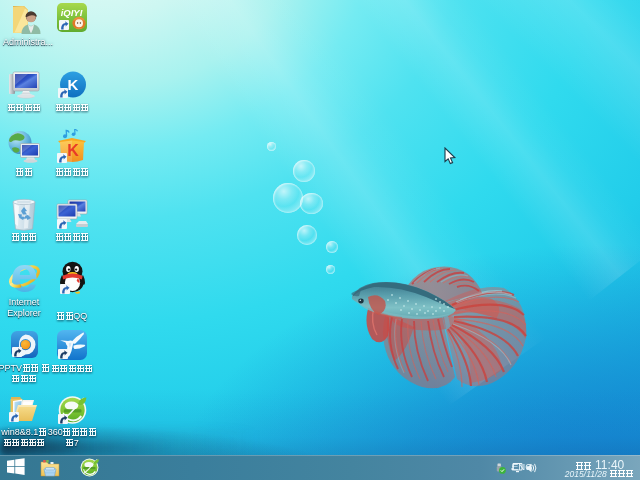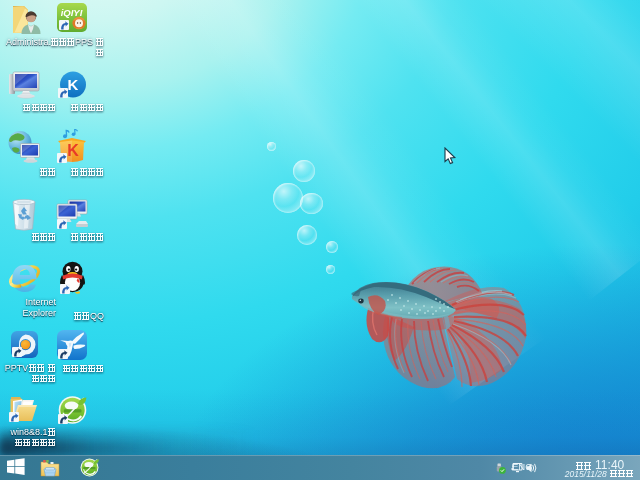--- a/index.html
+++ b/index.html
@@ -6,21 +6,21 @@
 background:
  radial-gradient(65% 16% at 6% 101%, rgba(18,42,70,.55) 0%, rgba(18,42,70,0) 78%),
  linear-gradient(to top, rgba(28,78,122,.50) 0%, rgba(24,100,160,.30) 4.5%, rgba(26,120,190,.16) 9%, rgba(0,0,0,0) 19%),
  radial-gradient(115% 95% at 93% 106%, rgba(18,118,205,.92) 0%, rgba(20,122,205,.55) 28%, rgba(24,128,205,0) 58%),
  radial-gradient(140% 145% at 16% -12%, #e8fcf7 0%, #cdf7f2 11%, #a8f2ef 21%, #74ebf2 30%, #4fe2f0 40%, #30daee 55%, #22cdea 70%, #18b2e0 88%, #14a4d8 100%);
 }
 .ray{position:absolute;background:linear-gradient(to right, rgba(255,255,255,0) 0%, rgba(255,255,255,.17) 45%, rgba(255,255,255,.06) 70%, rgba(255,255,255,0) 100%);transform-origin:top left;}
 .bub{position:absolute;border-radius:50%;
 background:radial-gradient(circle at 36% 28%, rgba(255,255,255,.65) 0%, rgba(255,255,255,.28) 28%, rgba(240,252,253,.10) 52%, rgba(255,255,255,.38) 78%, rgba(255,255,255,.60) 90%, rgba(255,255,255,.18) 100%);
 box-shadow:inset 0 0 2px rgba(255,255,255,.75), inset 1px 1px 2px rgba(255,255,255,.5);}
-.cell{position:absolute;width:64px;text-align:right;}
+.cell{position:absolute;width:64px;text-align:center;}
 .ico{position:relative;display:block;margin:0 auto;}
 .lbl{color:#fff;font-size:9px;line-height:10.5px;text-shadow:0 1px 1px rgba(0,25,45,.9),0 0 3px rgba(0,30,55,.5);margin-top:3px;white-space:nowrap;}
 .cj{display:inline-block;width:7px;height:7.5px;margin:0 .7px;vertical-align:-.5px;opacity:.96;
 background:
  linear-gradient(#fff,#fff) 0 0/7px 1px no-repeat,
  linear-gradient(#fff,#fff) 0 3px/7px 1px no-repeat,
  linear-gradient(#fff,#fff) 0 6.5px/7px 1px no-repeat,
  linear-gradient(#fff,#fff) 1px 0/1px 7.5px no-repeat,
  linear-gradient(#fff,#fff) 3.5px 0/1px 7.5px no-repeat,
  linear-gradient(#fff,#fff) 6px 2px/1px 5.5px no-repeat;
@@ -89,21 +89,20 @@
       </defs>
  <text x="14.5" y="13" font-family="Liberation Sans" font-size="9.5" font-weight="bold" fill="#fff" text-anchor="middle" font-style="italic">iQIYI</text>
  <circle cx="22" cy="20" r="6.3" fill="#e8913c"></circle>
  <path d="M16.2 17.5 a6.3 6.3 0 0 0 2 7.8 l7.6 0 a6.3 6.3 0 0 0 2 -7.8 Z" fill="#e07828"></path>
  <circle cx="22" cy="20.3" r="4" fill="#fdf2e4"></circle>
  <circle cx="20.6" cy="20" r="0.7" fill="#5a3a20"></circle>
  <circle cx="23.4" cy="20" r="0.7" fill="#5a3a20"></circle>
  <rect x="2" y="17" width="10" height="10" rx="1" fill="#f3f7fa"></rect>
  <path d="M4.2 26.4 C3.9 22.6 5.8 20.4 8.6 20.1 L8 18.2 L11.5 20.7 L8.6 23.4 L8.6 21.8 C6.9 22.3 6.4 23.8 6.6 26.4 Z" fill="#2b66b5"></path>
 </svg>
-<div class="lbl" style="margin-top:5px;"><span class="cj"></span><span class="cj"></span><span class="cj"></span>PPS <span class="cj"></span><br><span class="cj"></span></div>
 </div>
 
 <div class="cell" style="left:-8px;top:71px;">
 <svg class="ico" width="32" height="28" viewBox="0 0 32 28">
  <rect x="1" y="3" width="6" height="20" rx="1" fill="url(#gtow)"></rect>
  <defs>
         <linearGradient id="gtow" x1="0" y1="0" x2="1" y2="0">
           <stop offset="0" stop-color="#e7eaec"></stop>
           <stop offset=".5" stop-color="#b8bfc4"></stop>
           <stop offset="1" stop-color="#8d969c"></stop>
@@ -362,20 +361,21 @@
  <circle cx="15.5" cy="15" r="12.2" fill="url(#g360)"></circle>
  <ellipse cx="14.5" cy="10.8" rx="6.8" ry="4.2" fill="#f6fbf7"></ellipse>
  <path d="M7.5 14.2 h16.5 q1.2 1.6 .2 3.2 h-17 q-.8 -1.6 .3 -3.2" fill="#569f26"></path>
  <path d="M6.3 17.5 q3.2 6.8 10.6 6.3 q4.7 -.6 6.8 -3.6 q.8 1.8 -.4 3.4 q-3 4 -8.6 3.4 q-6.6 -1 -8.4 -9.5" fill="#f6fbf7" opacity="0"></path>
  <path d="M7 17.8 a9 9 0 0 0 16.2 2.6 q2.4 .2 1.3 2.2 a11 11 0 0 1 -19 -4.8 Z" fill="#f6fbf7"></path>
  <path d="M6 24.5 Q14 18.5 18.8 12 Q22 7.5 26.8 3" fill="none" stroke="#f6fbf7" stroke-width="1.6" opacity=".95"></path>
  <path d="M20.5 8.8 Q23.5 2.5 29.4 2.6 Q29 7.8 25 9.7 Q22 11 20.5 8.8" fill="#77c232"></path>
  <rect x="1" y="19" width="10" height="10" rx="1" fill="#f3f7fa"></rect>
  <path d="M3.2 28.4 C2.9 24.6 4.8 22.4 7.6 22.1 L7 20.2 L10.5 22.7 L7.6 25.4 L7.6 23.8 C5.9 24.3 5.4 25.8 5.6 28.4 Z" fill="#1b3d66"></path>
 </svg>
+<div class="lbl" style="margin-top:2px;">360<span class="cj"></span><span class="cj"></span><span class="cj"></span><span class="cj"></span><br><span class="cj"></span>7</div>
 </div>
 
 <div id="fish">
 <svg width="200" height="140" viewBox="0 0 200 140" style="position:absolute;left:344px;top:255px;">
 <defs>
  <linearGradient id="fbody" x1="0" y1="0" x2="0" y2="1">
           <stop offset="0" stop-color="#3b7488"></stop>
           <stop offset=".35" stop-color="#589dab"></stop>
           <stop offset=".7" stop-color="#7fc1c6"></stop>
           <stop offset="1" stop-color="#63a9b2"></stop>

